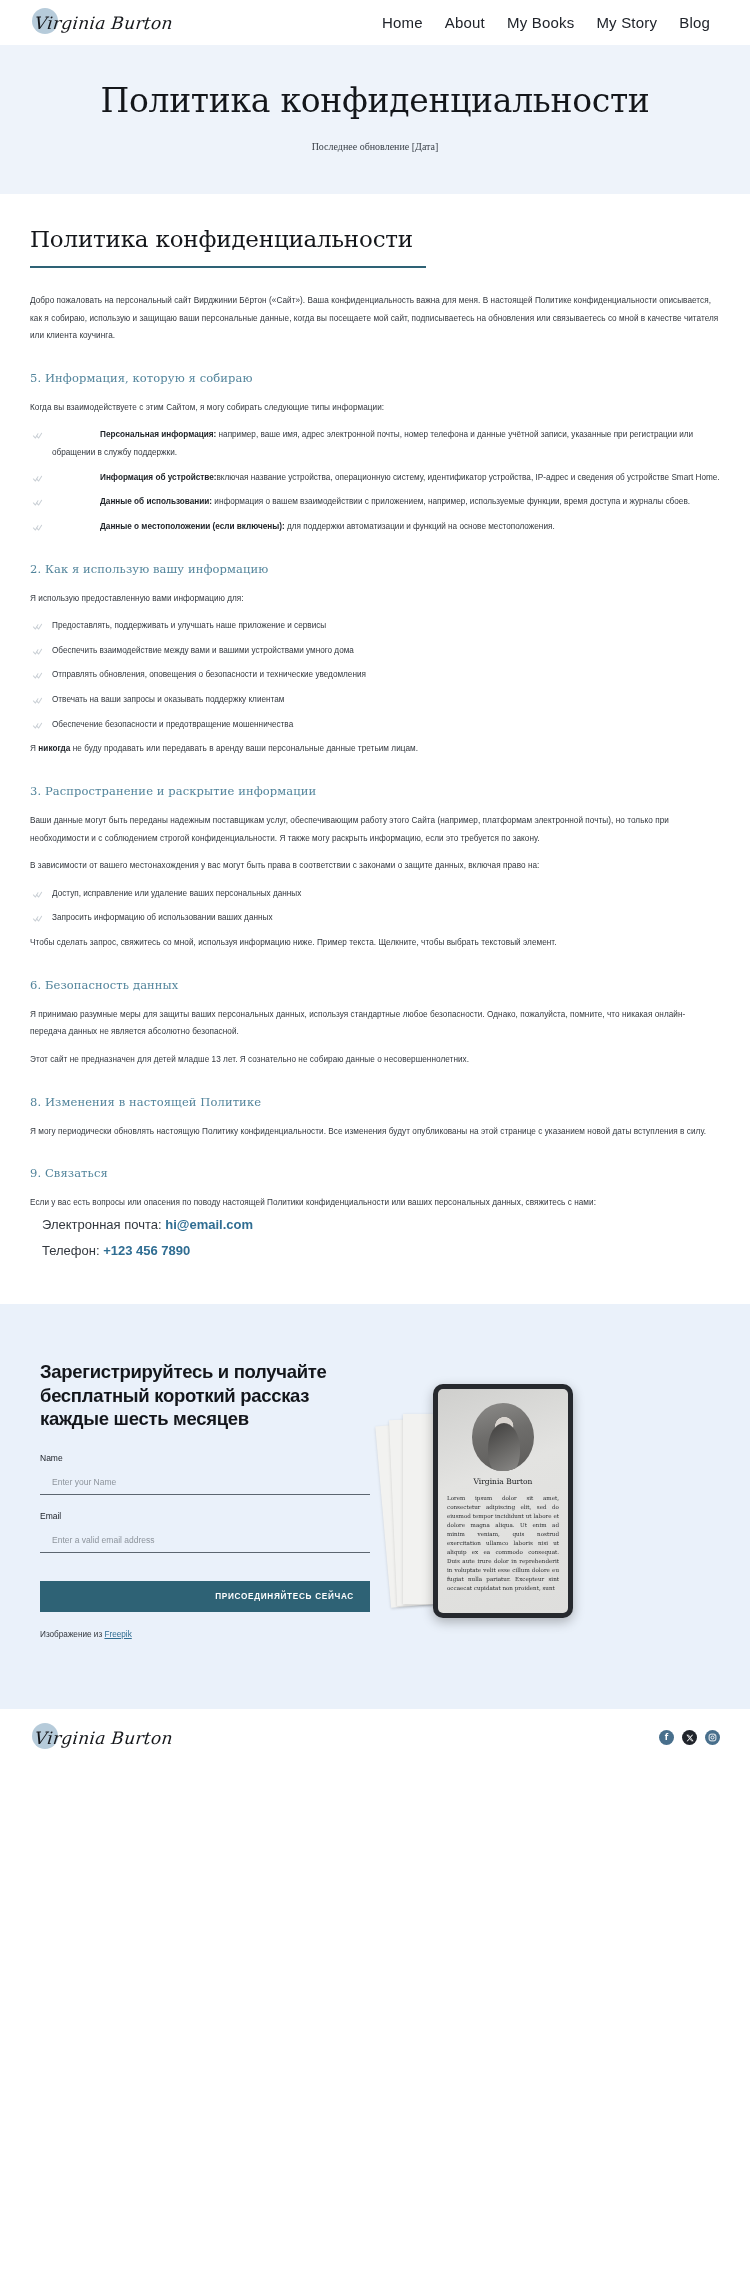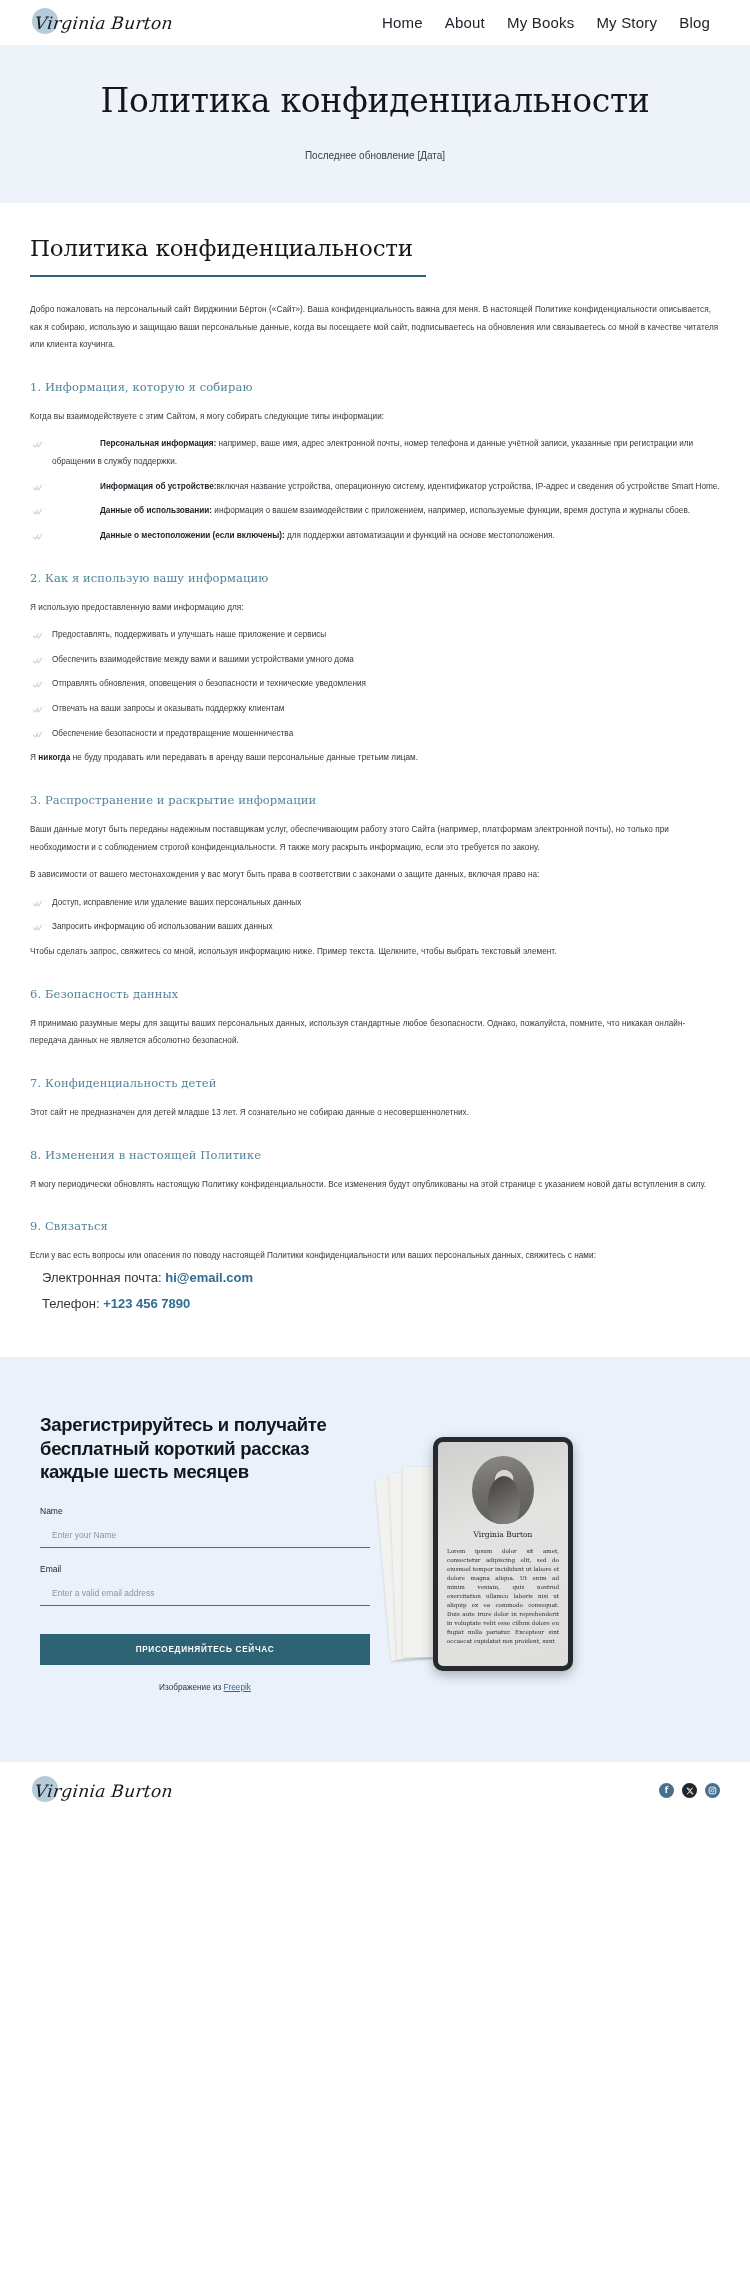--- a/index.html
+++ b/index.html
@@ -63,22 +63,22 @@
   }
   .hero-title {
     font-family: "DejaVu Serif", serif;
     font-weight: 400;
     font-size: 33px;
     line-height: 1.12;
     color: #14161a;
     letter-spacing: -0.3px;
   }
   .hero-sub {
-    margin-top: 30px;
-    font-family: Liberation Sans, sans-serif;
+    margin-top: 21px;
+    font-family: Liberation Serif, serif;
     font-size: 10px;
     color: #3a4048;
   }
 
   
   .article {
     background: #fff;
     padding: 32px 30px 40px;
   }
   .article-title {
@@ -181,26 +181,26 @@
     margin-top: 12px;
     background: #2e6275;
     color: #ffffff;
     border: none;
     font-family: "Liberation Sans", sans-serif;
     font-size: 8.2px;
     font-weight: 700;
     letter-spacing: .7px;
     padding: 11px 16px;
     cursor: pointer;
+    text-align: right;
   }
   .credit {
     margin-top: 18px;
     font-size: 8.2px;
     color: #33383f;
-    text-align: center;
   }
   .credit a { color: #2f6d92; text-decoration: underline; }
 
   
   .nl-right {
     position: relative;
     flex: 1;
     height: 250px;
     margin-top: 18px;
   }
@@ -316,21 +316,21 @@
 </section>
 
 <main class="article">
   <h2 class="article-title">Политика конфиденциальности</h2>
   <div class="title-rule"></div>
 
   <p class="body-text intro">Добро пожаловать на персональный сайт Вирджинии Бёртон («Сайт»). Ваша конфиденциальность важна для меня. В настоящей Политике конфиденциальности описывается, как я собираю, использую и защищаю ваши персональные данные, когда вы посещаете мой сайт, подписываетесь на обновления или связываетесь со мной в качестве читателя или клиента коучинга.</p>
 
   <div id="sections-root">
       <div class="section">
-        <h3 class="section-heading">1. Информация, которую я собираю</h3>
+        <h3 class="section-heading">5. Информация, которую я собираю</h3>
         <p class="body-text section-lead">Когда вы взаимодействуете с этим Сайтом, я могу собирать следующие типы информации:</p>
         <ul class="check-list">
           <li><span class="tick">
               <svg width="11" height="11" viewBox="0 0 24 24" fill="none" stroke="#c9cfd5" stroke-width="2.2" stroke-linecap="round" stroke-linejoin="round">
                 <path d="M3 13l4.5 4.5L13 8"></path>
                 <path d="M10 13l4.5 4.5L21 7"></path>
               </svg>
             </span><b>Персональная информация:</b><span> например, ваше имя, адрес электронной почты, номер телефона и данные учётной записи, указанные при регистрации или обращении в службу поддержки.</span></li>
           <li><span class="tick">
               <svg width="11" height="11" viewBox="0 0 24 24" fill="none" stroke="#c9cfd5" stroke-width="2.2" stroke-linecap="round" stroke-linejoin="round">
@@ -409,21 +409,20 @@
               </svg>
             </span><span>Запросить информацию об использовании ваших данных</span></li>
         </ul>
         <p class="body-text section-tail">Чтобы сделать запрос, свяжитесь со мной, используя информацию ниже. Пример текста. Щелкните, чтобы выбрать текстовый элемент.</p>
       </div>
       <div class="section">
         <h3 class="section-heading">6. Безопасность данных</h3>
         <p class="body-text section-lead">Я принимаю разумные меры для защиты ваших персональных данных, используя стандартные любое безопасности. Однако, пожалуйста, помните, что никакая онлайн-передача данных не является абсолютно безопасной.</p>
       </div>
       <div class="section">
-        <h3 class="section-heading">7. Конфиденциальность детей</h3>
         <p class="body-text section-lead">Этот сайт не предназначен для детей младше 13 лет. Я сознательно не собираю данные о несовершеннолетних.</p>
       </div>
       <div class="section">
         <h3 class="section-heading">8. Изменения в настоящей Политике</h3>
         <p class="body-text section-lead">Я могу периодически обновлять настоящую Политику конфиденциальности. Все изменения будут опубликованы на этой странице с указанием новой даты вступления в силу.</p>
       </div>
     </div>
 
   <h3 class="section-heading">9. Связаться</h3>
   <p class="body-text">Если у вас есть вопросы или опасения по поводу настоящей Политики конфиденциальности или ваших персональных данных, свяжитесь с нами:</p>

